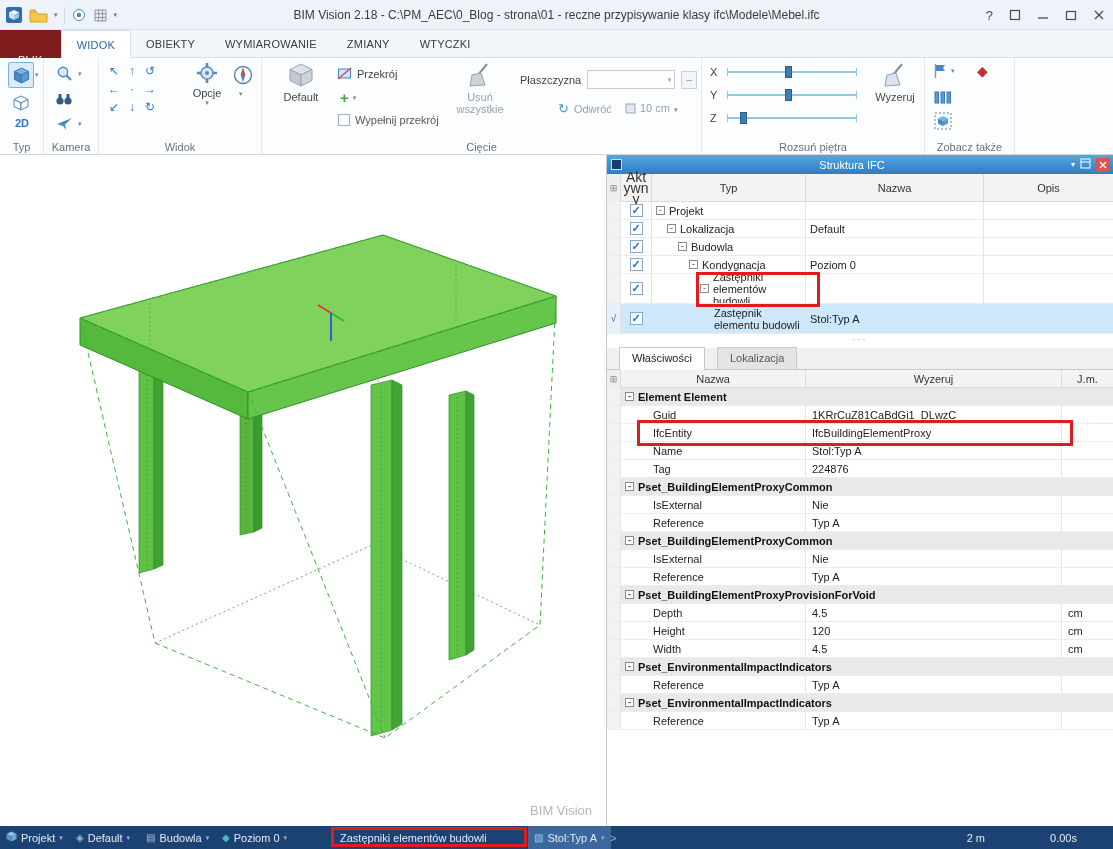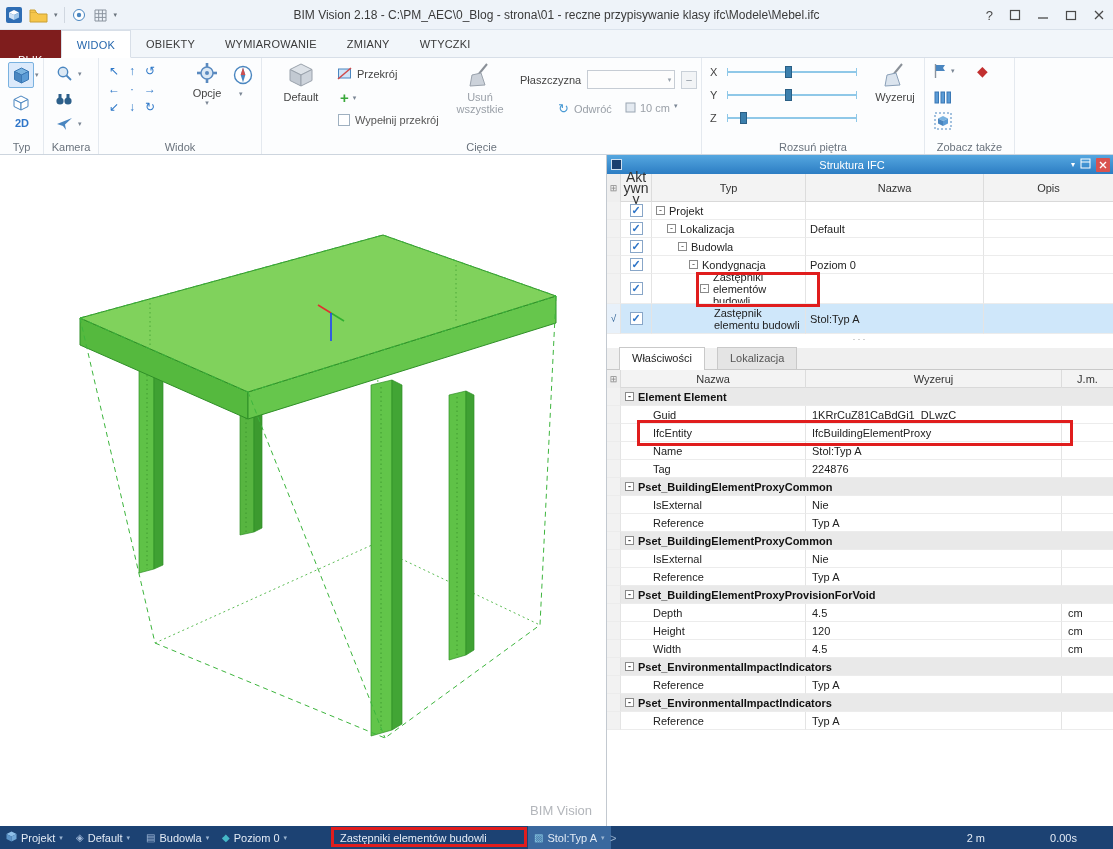--- a/index.html
+++ b/index.html
@@ -274,21 +274,21 @@
         <span class="rb-text">Płaszczyzna</span>
         <span class="combo">
             <span class="mini-caret">▾</span>
           </span>
         <span style="width:16px;height:18px;border:1px solid #c9d0d8;background:#f2f4f6;color:#8a939e;display:flex;align-items:center;justify-content:center;font-size:10px">–</span>
       </div>
       <div class="abs" style="left:296px;top:44px;display:flex;align-items:center;gap:5px">
         <span style="color:#4a9ad4;font-size:13px;line-height:1">↻</span>
         <span class="rb-gray">Odwróć</span>
       </div>
-      <div class="abs" style="left:363px;top:44px;display:flex;align-items:flex-start;gap:4px">
+      <div class="abs" style="left:363px;top:44px;display:flex;align-items:flex-end;gap:4px">
         <svg width="11" height="11">
             <rect x="1" y="1" width="9" height="9" fill="#e4eaf1" stroke="#9aa6b2"></rect>
           </svg>
         <span class="rb-gray">10 cm</span>
         <span class="mini-caret">▾</span>
       </div>
       <div class="grp-label">Cięcie</div>
     </div>
 
     <div class="grp" style="left:702px;width:223px">

